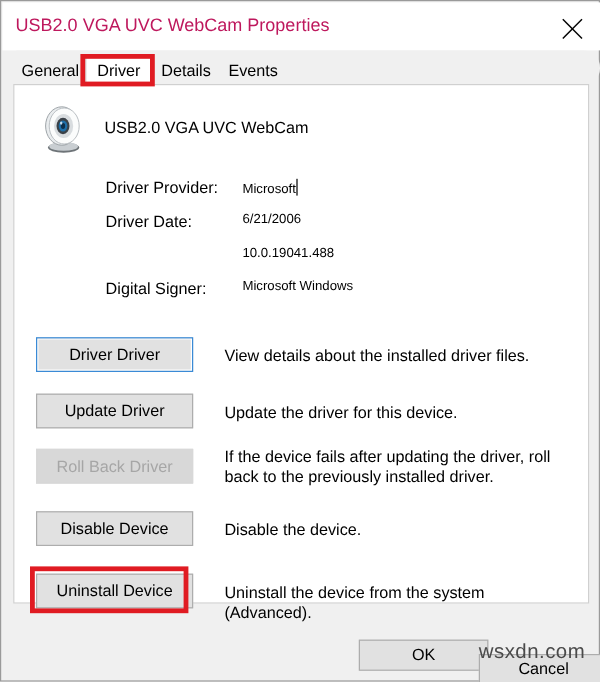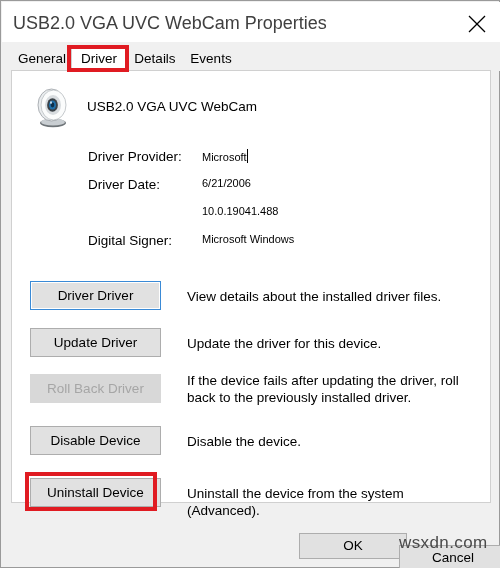--- a/index.html
+++ b/index.html
@@ -32,22 +32,22 @@
     top: 1px;
     width: 498px;
     height: 40px;
     background: #ffffff;
     box-sizing: border-box;
   }
   #title-text {
     position: absolute;
     left: 11px;
     top: 11px;
-    font-size: 18px;
-    color: #404040;
+    font-size: 15px;
+    color: #be185d;
     white-space: nowrap;
     letter-spacing: 0px;
   }
   #close-button {
     position: absolute;
     right: 0px;
     top: 0px;
     width: 46px;
     height: 40px;
     cursor: default;
@@ -59,20 +59,21 @@
   }
 
   
   #tabstrip {
     position: absolute;
     left: 1px;
     top: 41px;
     width: 498px;
     height: 29px;
     background: #f0f0f0;
+    border-radius: 14px;
   }
   .tab {
     position: absolute;
     top: 3px;
     height: 26px;
     font-size: 13.5px;
     color: #000000;
     line-height: 25px;
     text-align: center;
     box-sizing: border-box;

